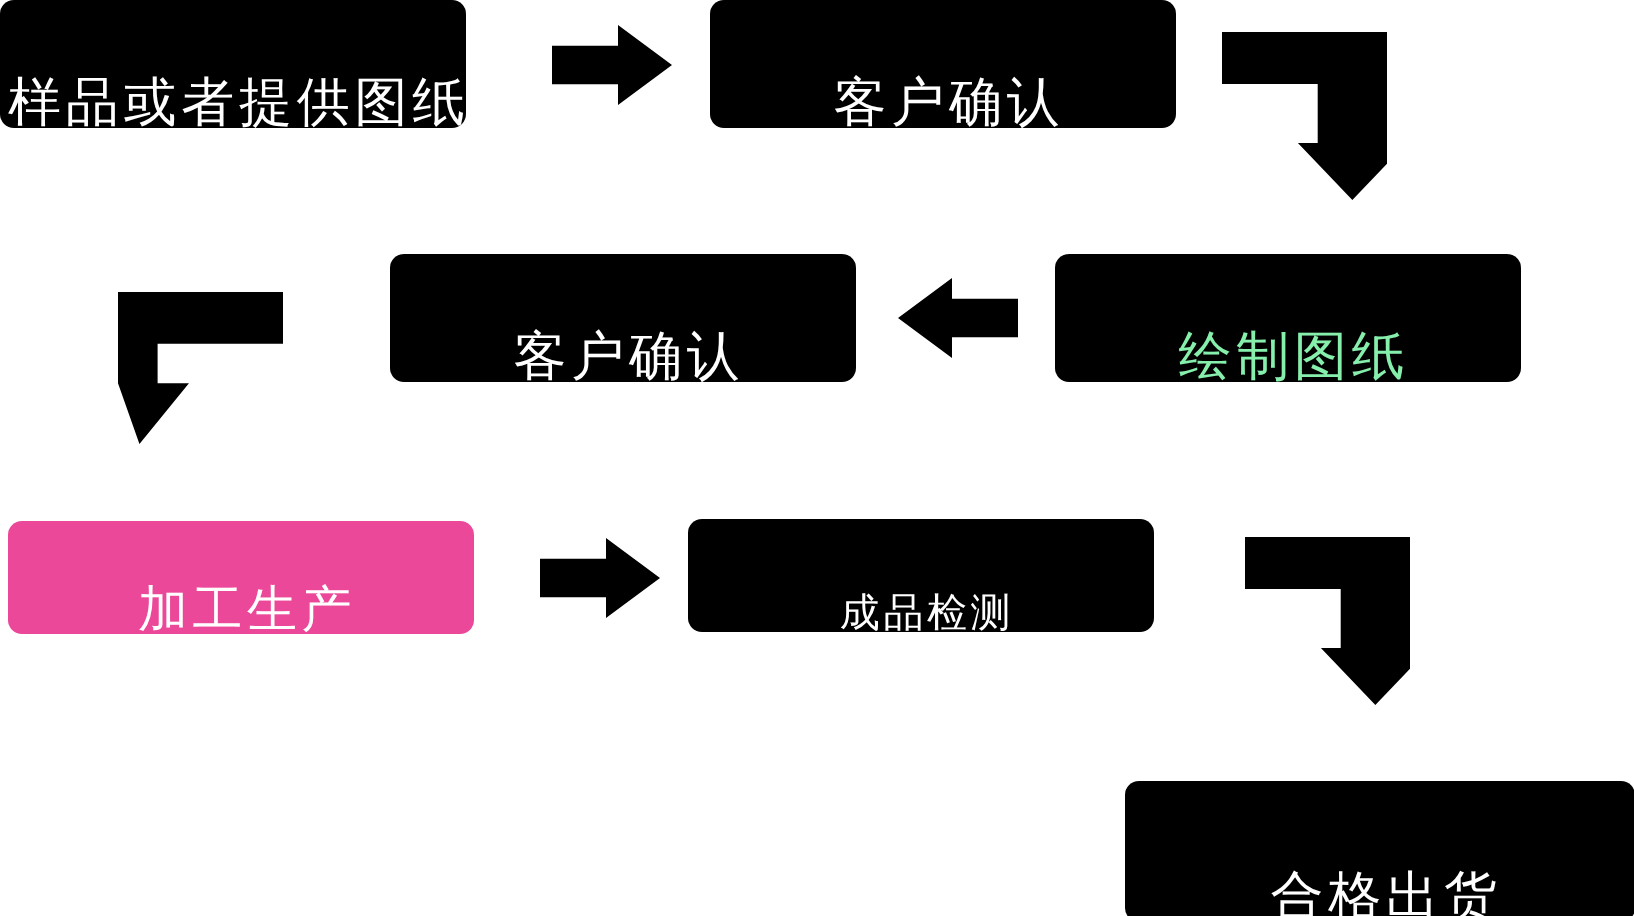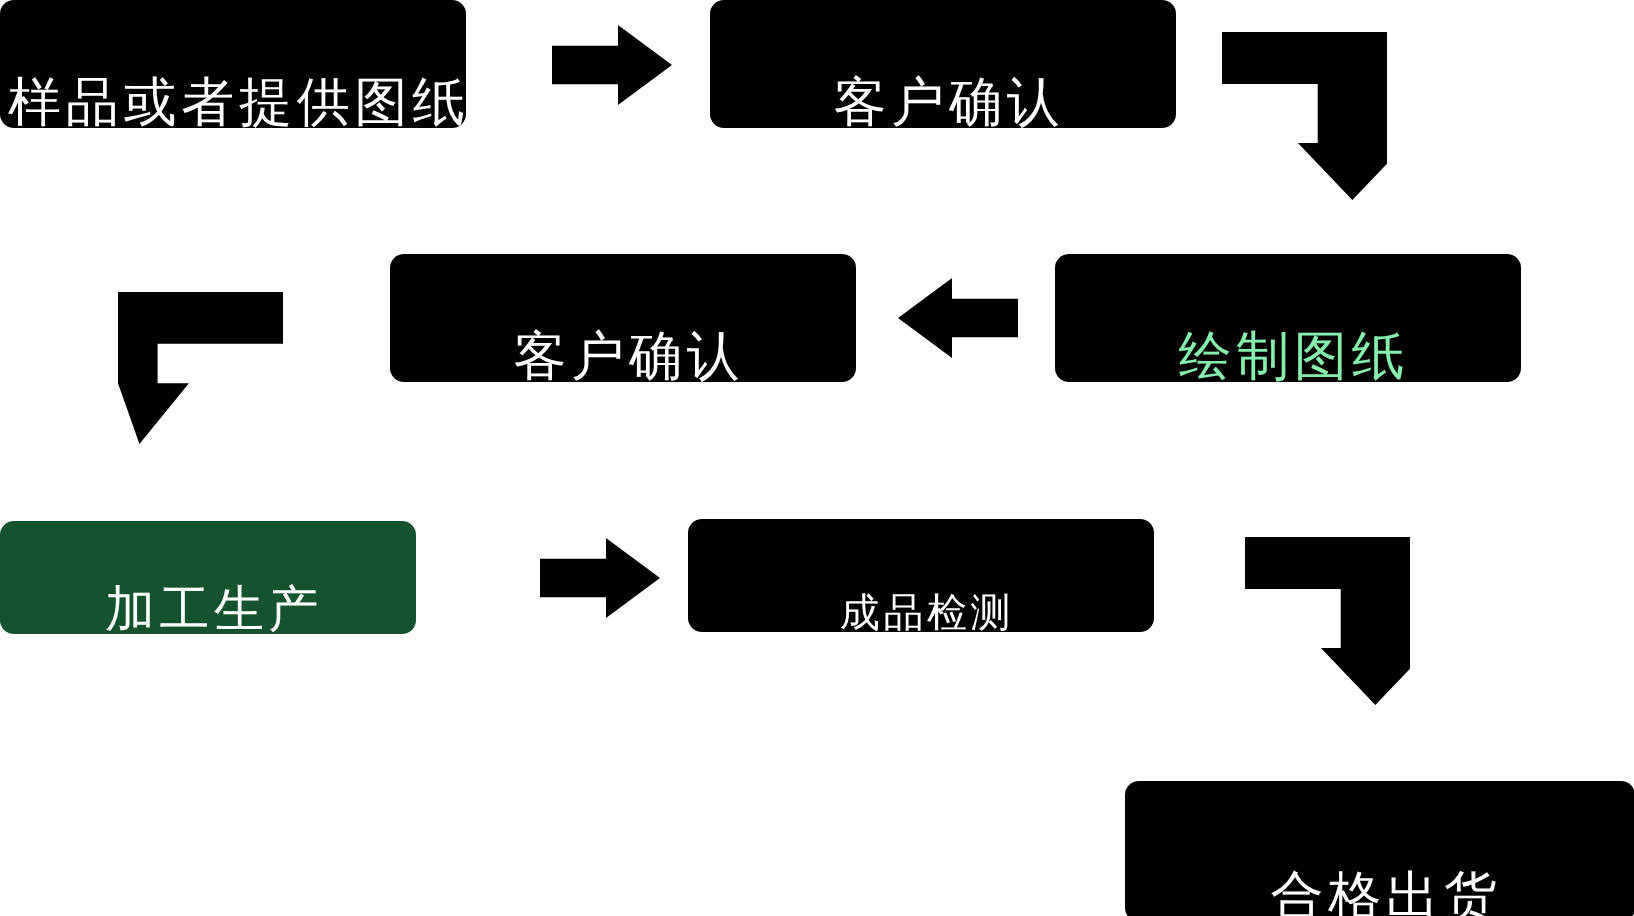--- a/index.html
+++ b/index.html
@@ -53,21 +53,21 @@
     </div>
     <div class="node" style="left: 710px; top: 0px; width: 466px; height: 128px; background: rgb(0, 0, 0);">
       <span class="node-label" style="font-size: 53px; color: rgb(255, 255, 255);">客户确认</span>
     </div>
     <div class="node" style="left: 1055px; top: 254px; width: 466px; height: 128px; background: rgb(0, 0, 0);">
       <span class="node-label" style="font-size: 53px; color: #86efac;">绘制图纸</span>
     </div>
     <div class="node" style="left: 390px; top: 254px; width: 466px; height: 128px; background: rgb(0, 0, 0);">
       <span class="node-label" style="font-size: 53px; color: rgb(255, 255, 255);">客户确认</span>
     </div>
-    <div class="node" style="left: 0px; top: 521px; width: 416px; height: 113px; background: #14532d;">
+    <div class="node" style="left: 8px; top: 521px; width: 466px; height: 113px; background: #ec4899;">
       <span class="node-label" style="font-size: 50px; color: rgb(255, 255, 255);">加工生产</span>
     </div>
     <div class="node" style="left: 688px; top: 519px; width: 466px; height: 113px; background: rgb(0, 0, 0);">
       <span class="node-label" style="font-size: 40px; color: rgb(255, 255, 255);">成品检测</span>
     </div>
     <div class="node" style="left: 1125px; top: 781px; width: 510px; height: 141px; background: rgb(0, 0, 0);">
       <span class="node-label" style="font-size: 53px; color: rgb(255, 255, 255);">合格出货</span>
     </div>
     <div class="arrow" style="left: 552px; top: 25px; width: 120px; height: 80px;">
       <svg viewBox="0 0 120 80" preserveAspectRatio="none">

